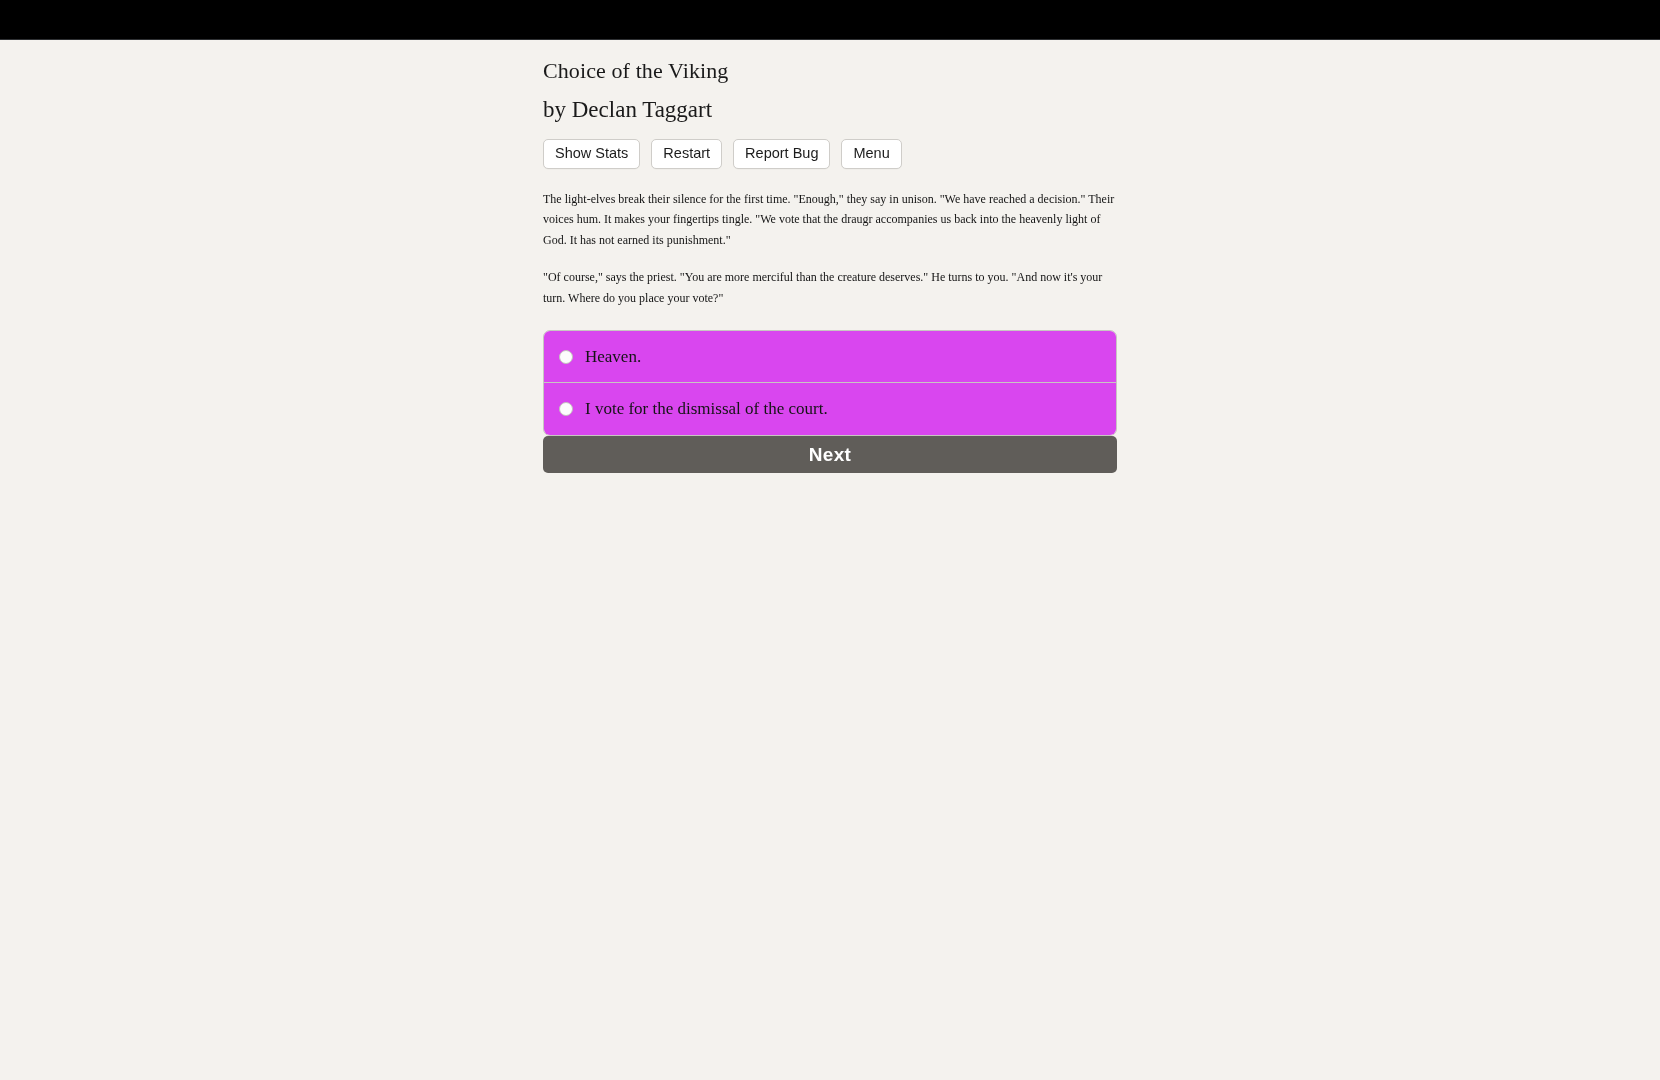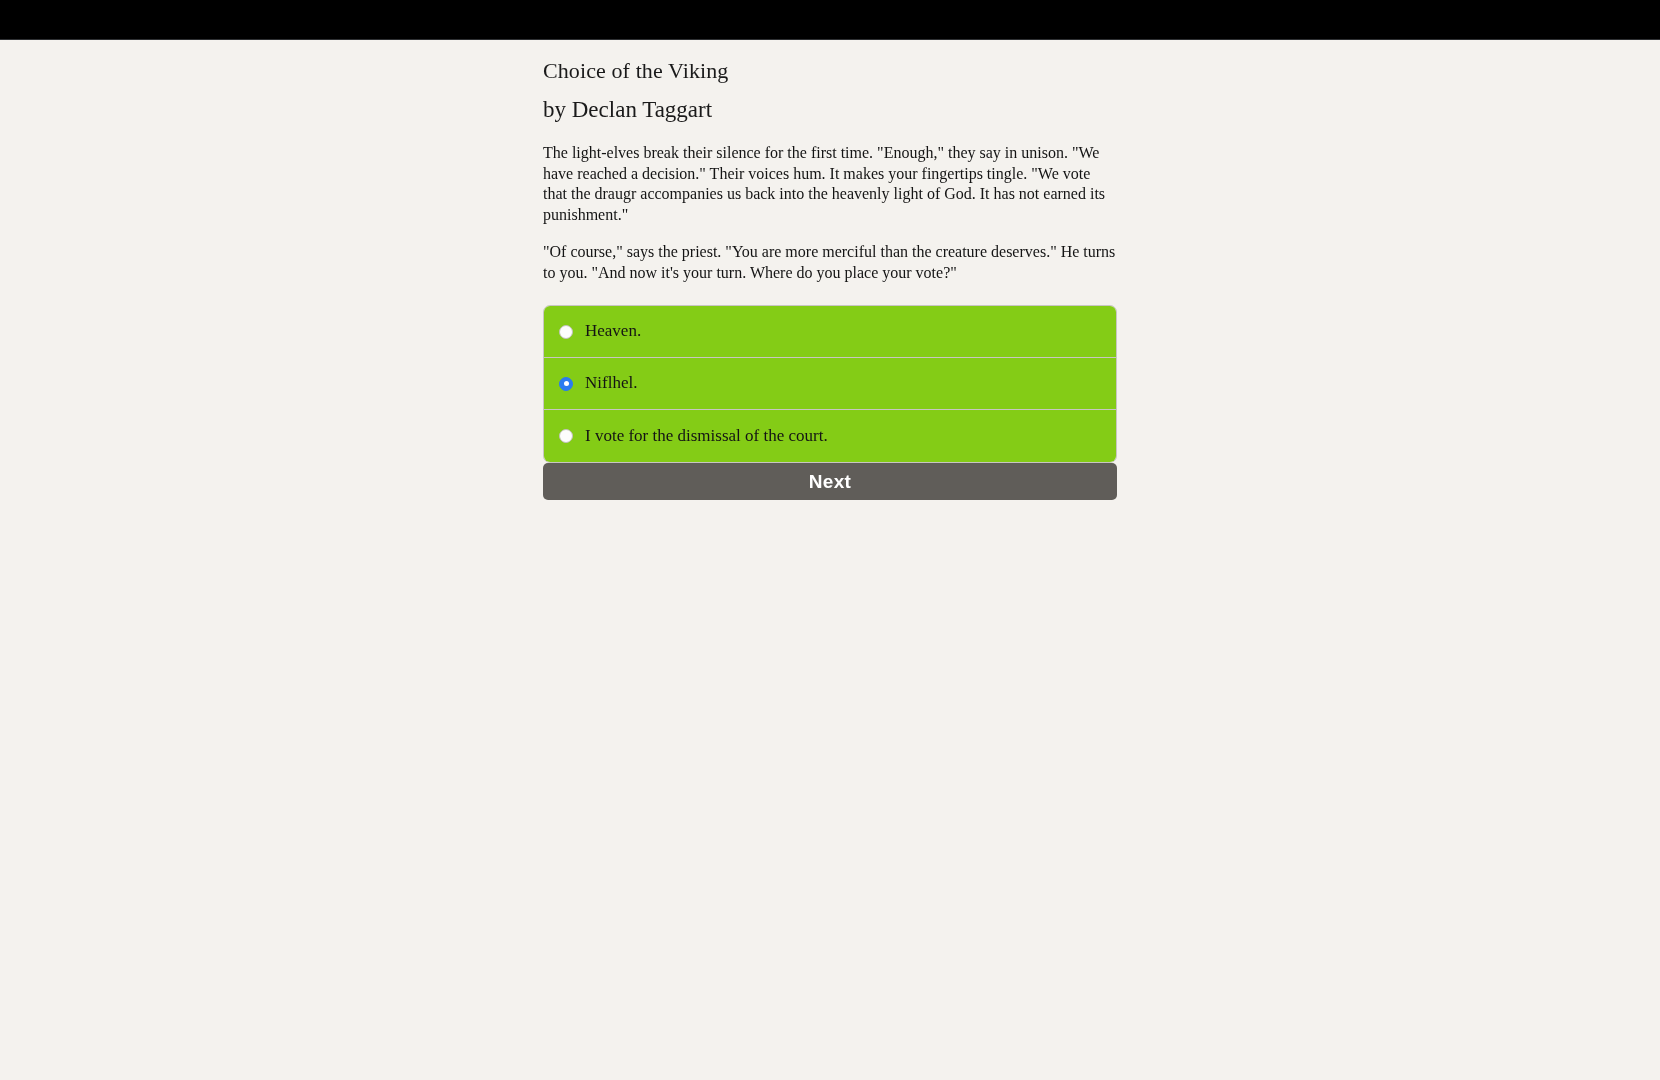--- a/index.html
+++ b/index.html
@@ -82,21 +82,21 @@
     white-space: nowrap;
     box-shadow: 0 0.5px 0.5px rgba(0,0,0,0.04);
   }
 
   
   .story {
     margin-top: 20px;
   }
   .story p {
     font-family: "Liberation Serif", "DejaVu Serif", serif;
-    font-size: 16px;
+    font-size: 12px;
     line-height: 20.5px;
     color: #141414;
     margin: 0 0 17px 0;
     text-align: left;
   }
   .story p:last-child { margin-bottom: 0; }
 
   
   .choices {
     margin-top: 22px;
@@ -106,21 +106,21 @@
     overflow: hidden;
   }
   .choice-row {
     display: flex;
     flex-direction: row;
     align-items: center;
     height: 52px;
     padding: 0 0 0 15px;
     border-bottom: 1px solid #c8c6c2;
     cursor: pointer;
-    background: #84cc16;
+    background: #d946ef;
   }
   .choice-row:last-child { border-bottom: none; }
 
   .radio {
     flex: 0 0 auto;
     width: 14px;
     height: 14px;
     border-radius: 50%;
     background: #fdfdfd;
     border: 1px solid #c2c0bc;
@@ -173,36 +173,38 @@
 <body>
 
 <div class="top-bar"></div>
 
 <div class="page">
   <div class="content">
 
     <h1 class="game-title">Choice of the Viking</h1>
     <div class="game-byline">by Declan Taggart</div>
 
+    <div class="toolbar">
+      <button class="tb-btn">Show Stats</button>
+      <button class="tb-btn">Restart</button>
+      <button class="tb-btn">Report Bug</button>
+      <button class="tb-btn">Menu</button>
+    </div>
 
     <div class="story">
       <p>The light-elves break their silence for the first time. "Enough," they say in unison. "We have reached a decision." Their voices hum. It makes your fingertips tingle. "We vote that the draugr accompanies us back into the heavenly light of God. It has not earned its punishment."</p>
       <p>"Of course," says the priest. "You are more merciful than the creature deserves." He turns to you. "And now it's your turn. Where do you place your vote?"</p>
     </div>
 
     <div class="choices">
       <div class="choice-row">
         <span class="radio"></span>
         <span class="choice-label">Heaven.</span>
       </div>
       <div class="choice-row">
-        <span class="radio checked"></span>
-        <span class="choice-label">Niflhel.</span>
-      </div>
-      <div class="choice-row">
         <span class="radio"></span>
         <span class="choice-label">I vote for the dismissal of the court.</span>
       </div>
     </div>
 
     <button class="next-btn">Next</button>
 
   </div>
 </div>
 

